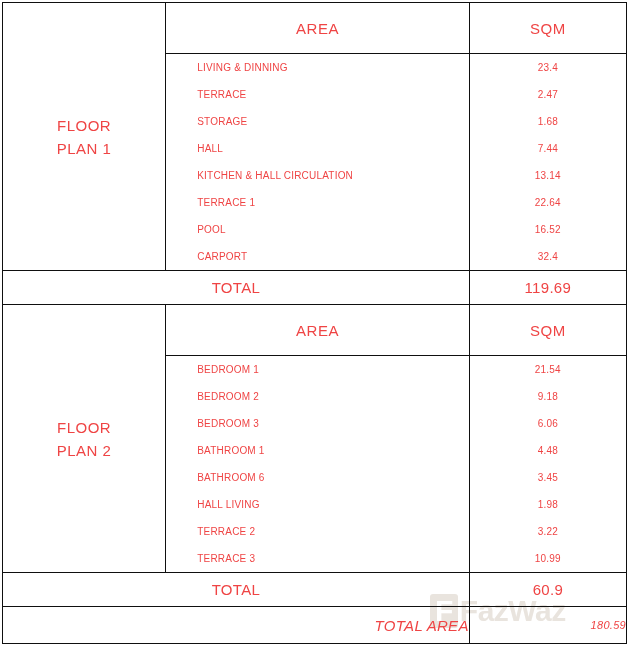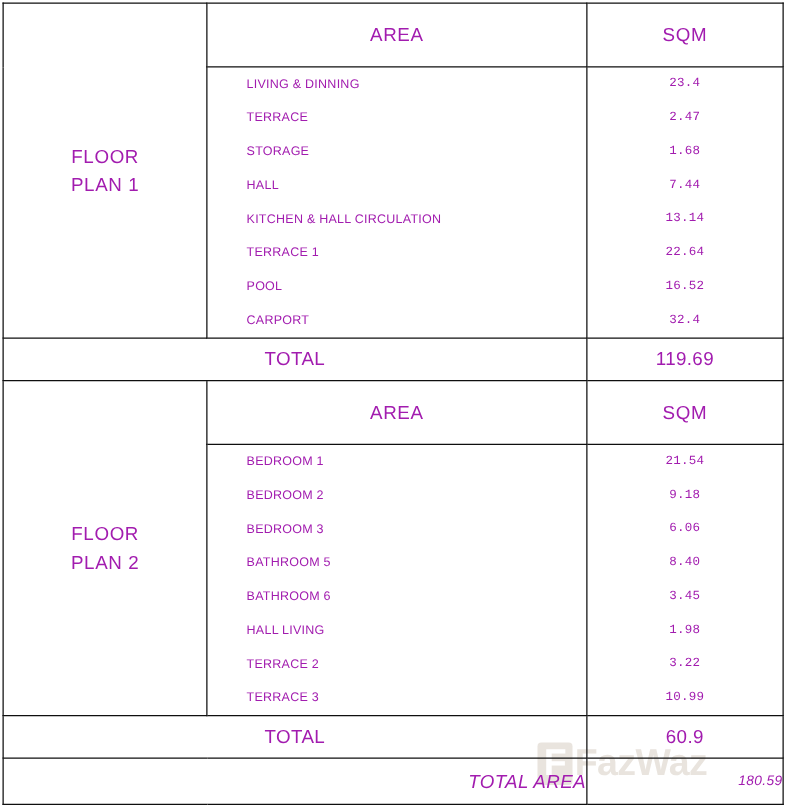--- a/index.html
+++ b/index.html
@@ -43,21 +43,21 @@
     border-collapse: collapse;
     width: 625px;
     margin: 2px 0 0 2px;
     table-layout: fixed;
     position: relative;
     z-index: 10;
   }
   table.area-table td {
     border: 1px solid #0f0f0f;
     font-size: 15px;
-    color: #a21caf;
+    color: #ef4444;
     padding: 0;
     vertical-align: middle;
     background: transparent;
   }
   .col-floor { width: 163px; }
   .col-area  { width: 303px; }
   .col-sqm   { width: 157px; }
 
   .hdr {
     height: 50px;
@@ -83,21 +83,20 @@
     height: 27px;
     line-height: 27px;
     padding-left: 31px;
     font-size: 10px;
     letter-spacing: 0.2px;
     white-space: nowrap;
   }
   .list-cell.sqm li {
     padding-left: 0;
     text-align: center;
-    font-family: Liberation Mono, monospace;
   }
   .total-row td {
     background: #c9b49a;
     height: 33px;
     text-align: center;
     font-size: 17px;
     letter-spacing: 0.3px;
   }
   .total-row td.sqm-total {
     font-size: 15px;
@@ -180,33 +179,33 @@
         <td class="hdr">AREA</td>
         <td class="hdr">SQM</td>
       </tr>
 
       <tr>
         <td class="list-cell">
           <ul>
             <li>BEDROOM 1</li>
             <li>BEDROOM 2</li>
             <li>BEDROOM 3</li>
-            <li>BATHROOM 5</li>
+            <li>BATHROOM 1</li>
             <li>BATHROOM 6</li>
             <li>HALL LIVING</li>
             <li>TERRACE 2</li>
             <li>TERRACE 3</li>
           </ul>
         </td>
         <td class="list-cell sqm">
           <ul>
             <li>21.54</li>
             <li>9.18</li>
             <li>6.06</li>
-            <li>8.40</li>
+            <li>4.48</li>
             <li>3.45</li>
             <li>1.98</li>
             <li>3.22</li>
             <li>10.99</li>
           </ul>
         </td>
       </tr>
 
       <tr class="total-row">
         <td colspan="2">TOTAL</td>

